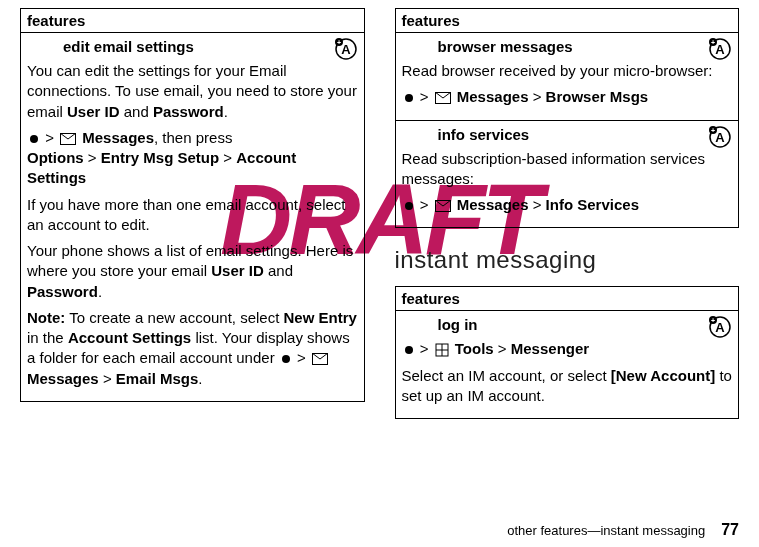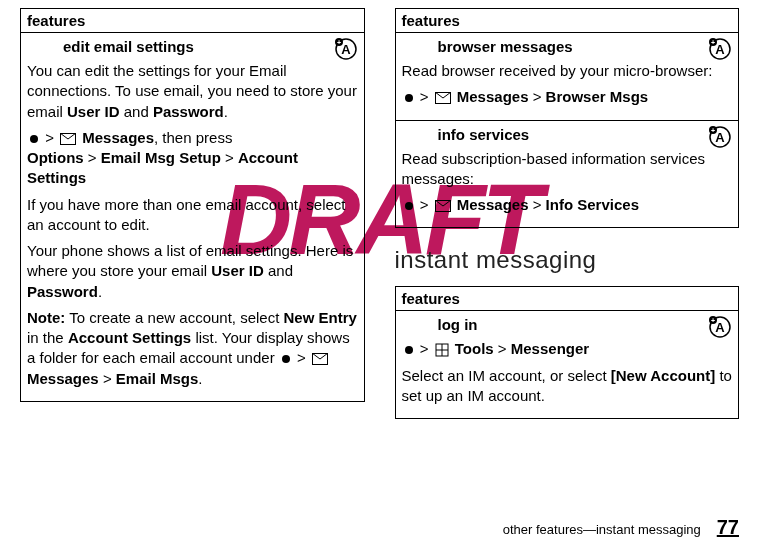--- a/index.html
+++ b/index.html
@@ -96,22 +96,21 @@
       position: absolute;
       bottom: 8px;
       right: 20px;
       font-size: 13px;
       display: flex;
       align-items: baseline;
       gap: 16px;
     }
     .footer .pagenum {
       font-weight: bold;
-      font-size: 20px;
-      text-decoration: underline;
+      font-size: 16px;
     }
     .dot {
       display: inline-block;
       width: 8px;
       height: 8px;
       background: #000;
       border-radius: 50%;
       vertical-align: middle;
       margin: 0 3px;
     }
@@ -151,21 +150,21 @@
           <div class="body-text">
             <span class="dot"></span>
             <span>&gt;</span>
             <svg class="msg-icon" width="16" height="12" viewBox="0 0 16 12">
                   <rect x="0.5" y="0.5" width="15" height="11" fill="none" stroke="#000"></rect>
                   <path d="M0 0 L8 6 L16 0" fill="none" stroke="#000"></path>
                 </svg>
             <span class="condensed">Messages</span><span>, then press</span><br>
             <span class="condensed">Options</span>
             <span>&gt;</span>
-            <span class="condensed">Email Msg Setup</span>
+            <span class="condensed">Entry Msg Setup</span>
             <span>&gt;</span>
             <span class="condensed">Account Settings</span>
           </div>
           <div class="body-text">If you have more than one email account, select an account to edit.</div>
           <div class="body-text">
             <span>Your phone shows a list of email settings. Here is where you store your email </span><span class="condensed">User ID</span><span> and </span><span class="condensed">Password</span><span>.</span>
           </div>
           <div class="body-text">
             <b>Note:</b><span> To create a new account, select </span><span class="condensed">New Entry</span><span> in the </span><span class="condensed">Account Settings</span><span> list. Your display shows a folder for each email account under </span>
             <span class="dot"></span>

